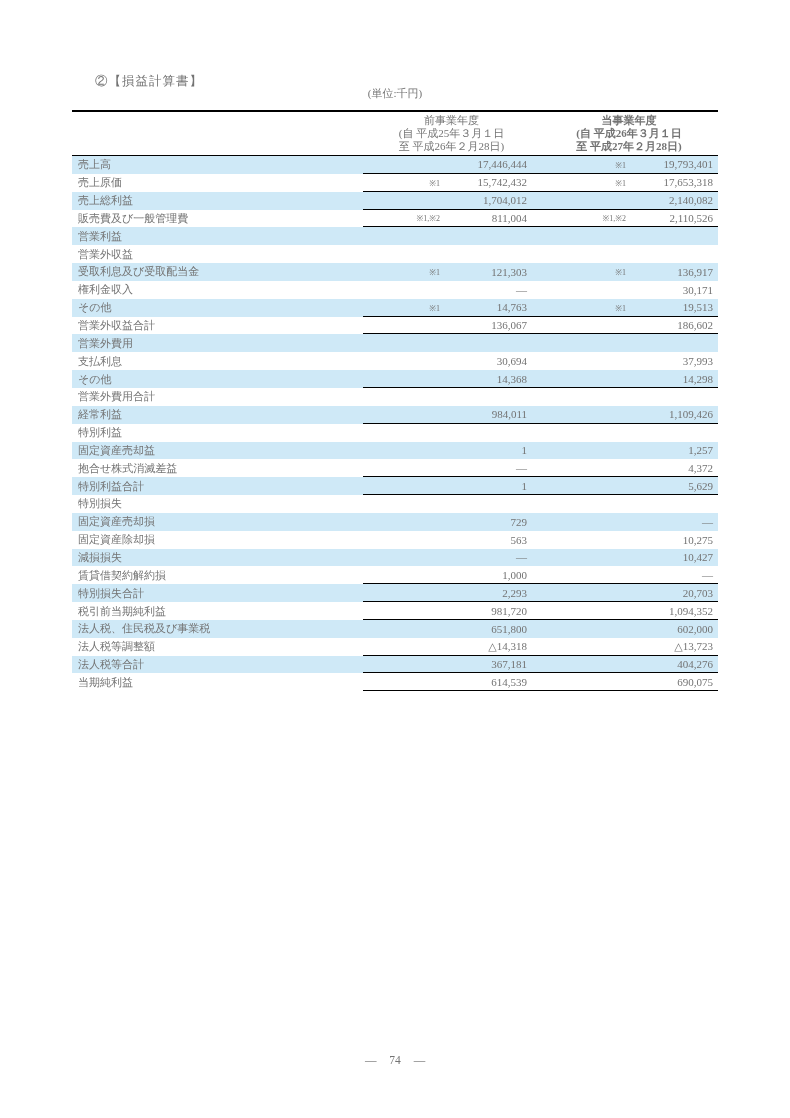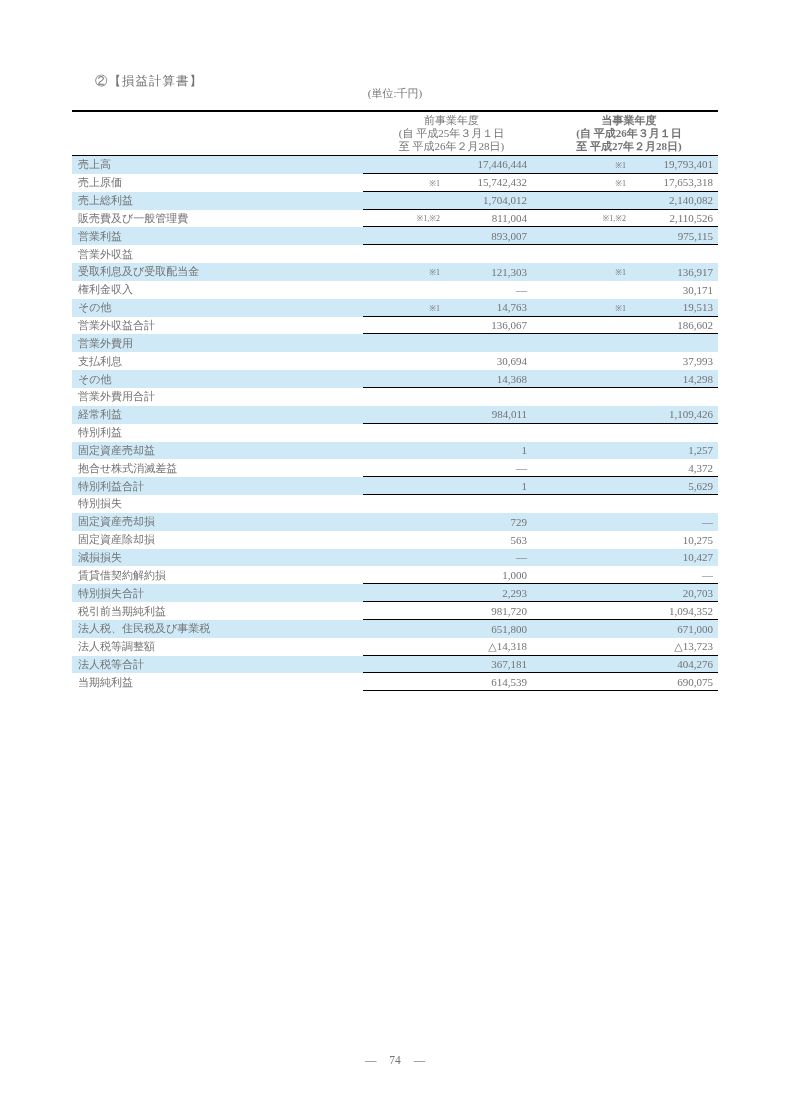--- a/index.html
+++ b/index.html
@@ -99,30 +99,20 @@
               <span class="v">811,004</span>
             </div>
             <div class="cell c2">
               <span class="mk">※1,※2</span>
               <span class="v">2,110,526</span>
             </div>
           </div>
         </div>
         <div class="row blue">
           <div class="lbl">営業利益</div>
-          <div class="nums line">
-            <div class="cell c1">
-              <span class="mk"></span>
-              <span class="v">893,007</span>
-            </div>
-            <div class="cell c2">
-              <span class="mk"></span>
-              <span class="v">975,115</span>
-            </div>
-          </div>
         </div>
         <div class="row">
           <div class="lbl">営業外収益</div>
           <div class="nums">
             <div class="cell c1">
               <span class="mk"></span>
               <span class="v"></span>
             </div>
             <div class="cell c2">
               <span class="mk"></span>
@@ -382,21 +372,21 @@
         </div>
         <div class="row blue">
           <div class="lbl">法人税、住民税及び事業税</div>
           <div class="nums">
             <div class="cell c1">
               <span class="mk"></span>
               <span class="v">651,800</span>
             </div>
             <div class="cell c2">
               <span class="mk"></span>
-              <span class="v">671,000</span>
+              <span class="v">602,000</span>
             </div>
           </div>
         </div>
         <div class="row">
           <div class="lbl">法人税等調整額</div>
           <div class="nums line">
             <div class="cell c1">
               <span class="mk"></span>
               <span class="v">△14,318</span>
             </div>

